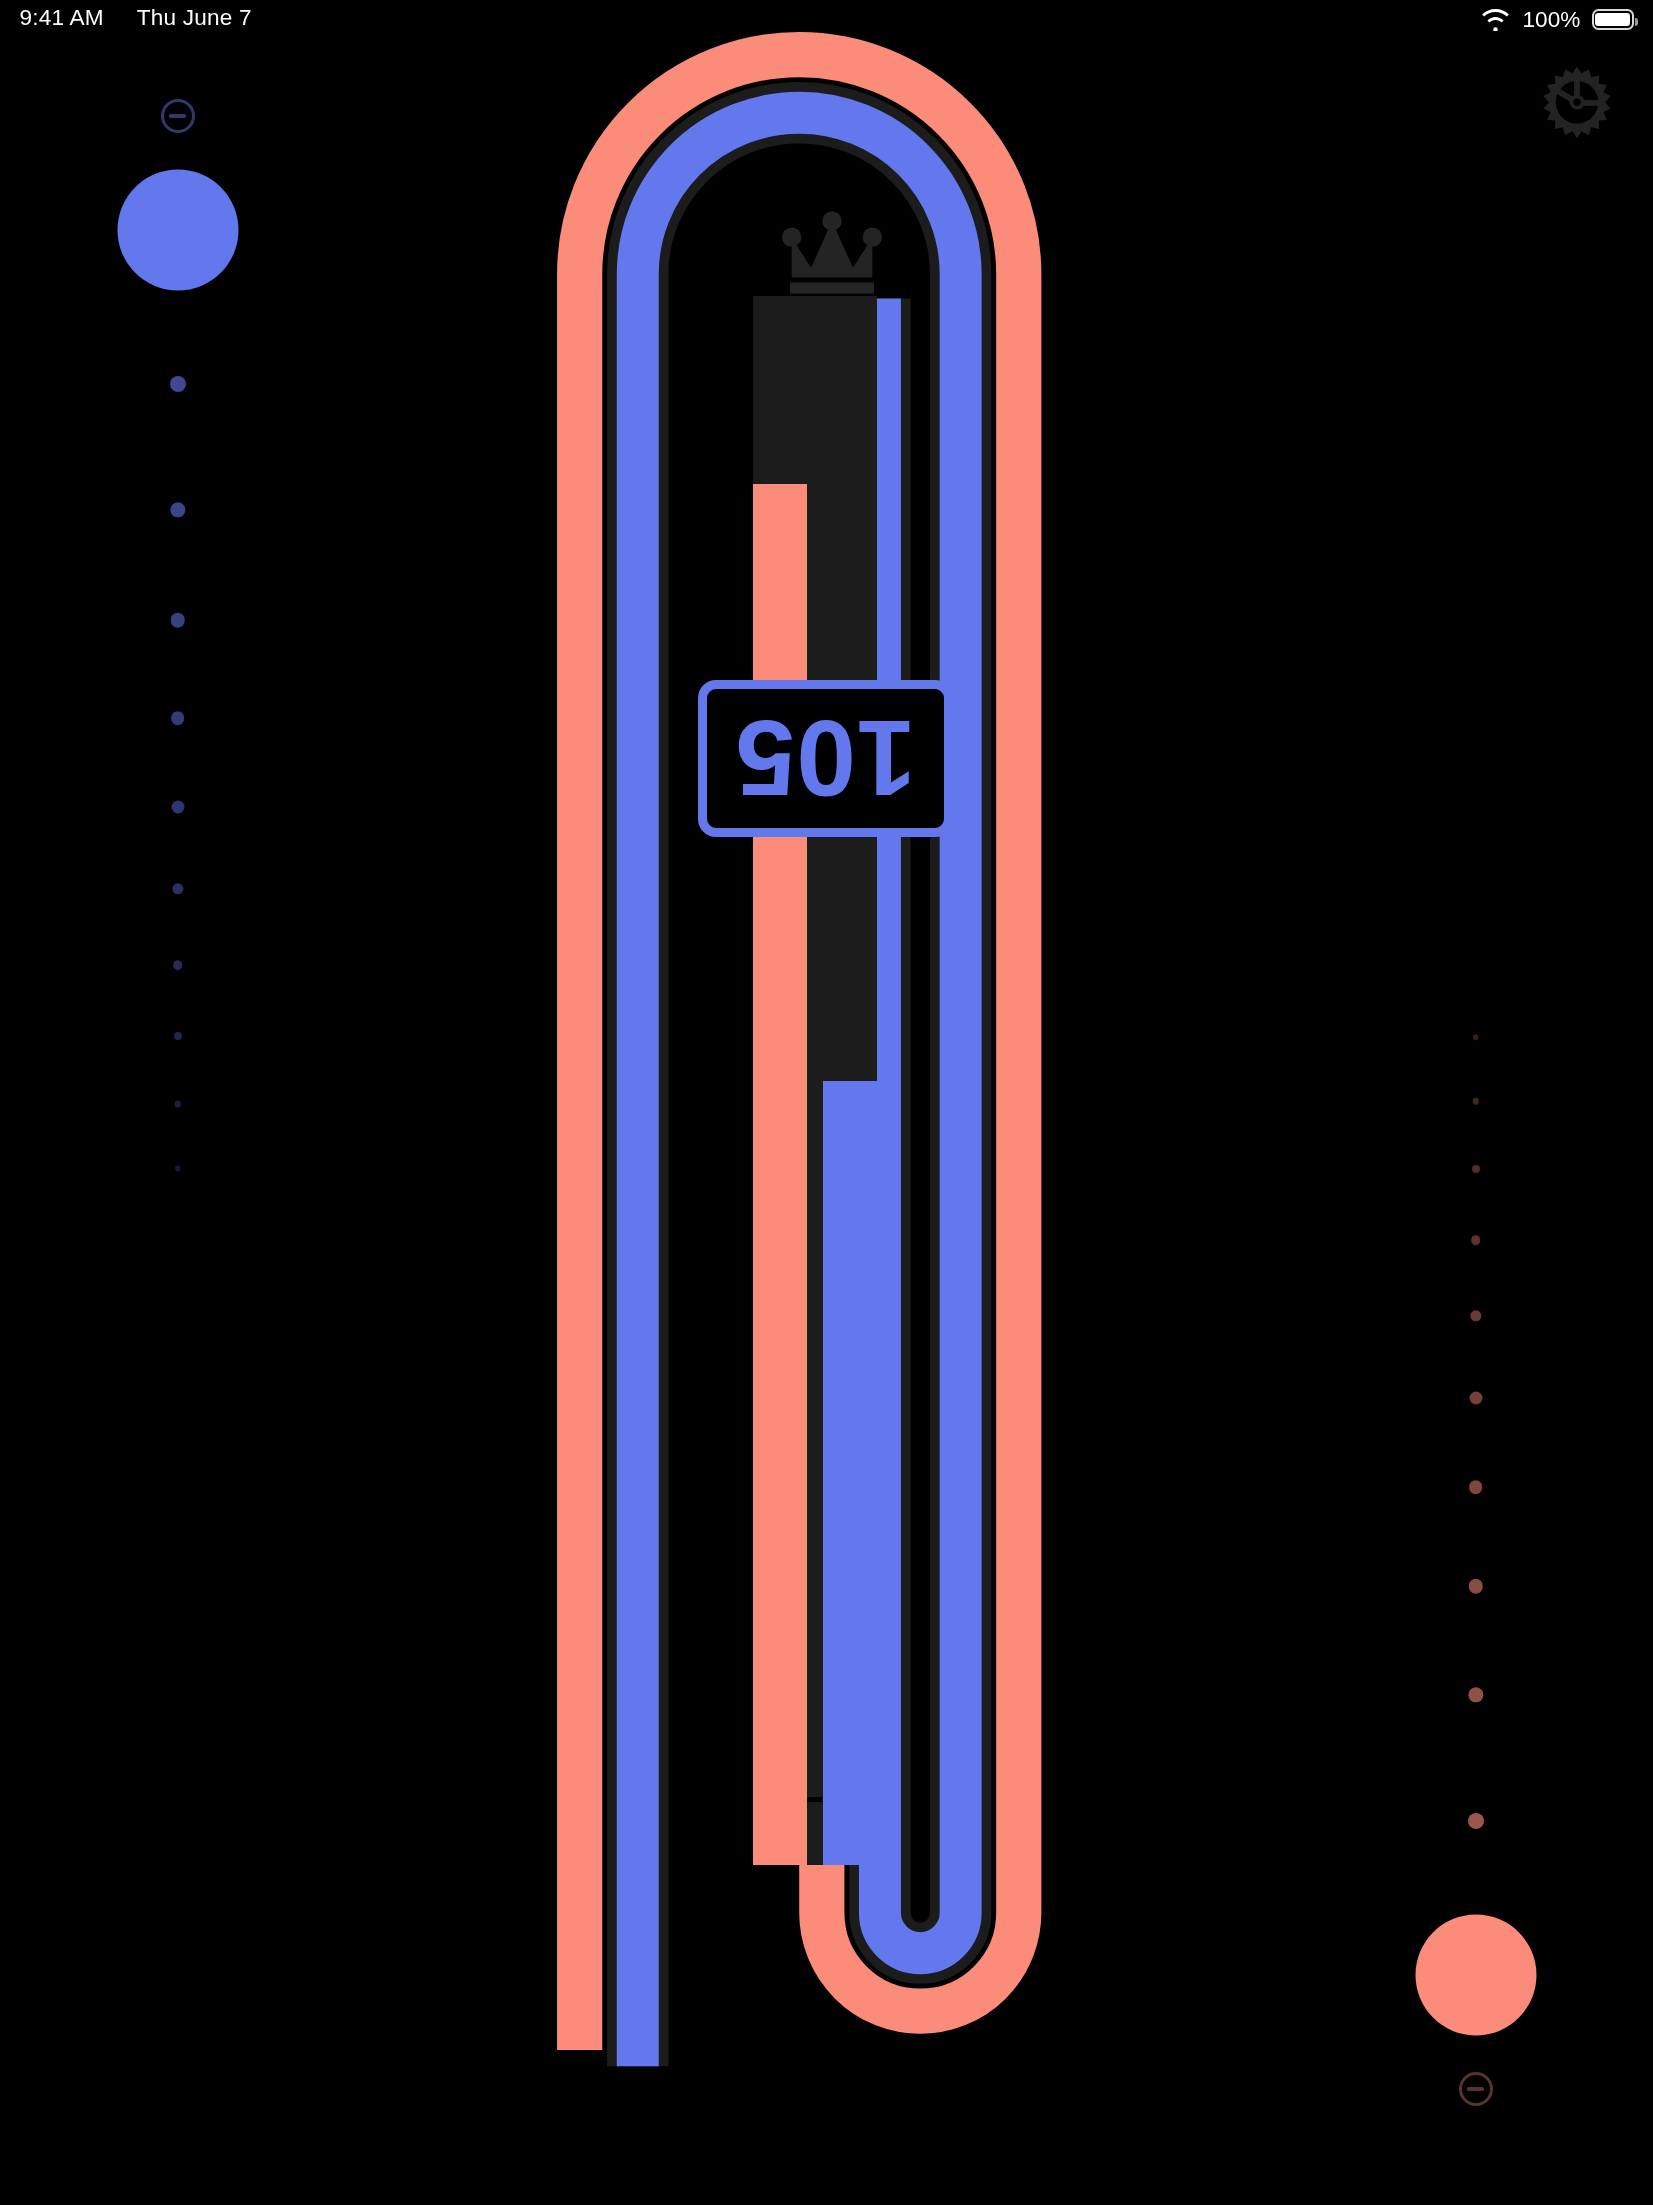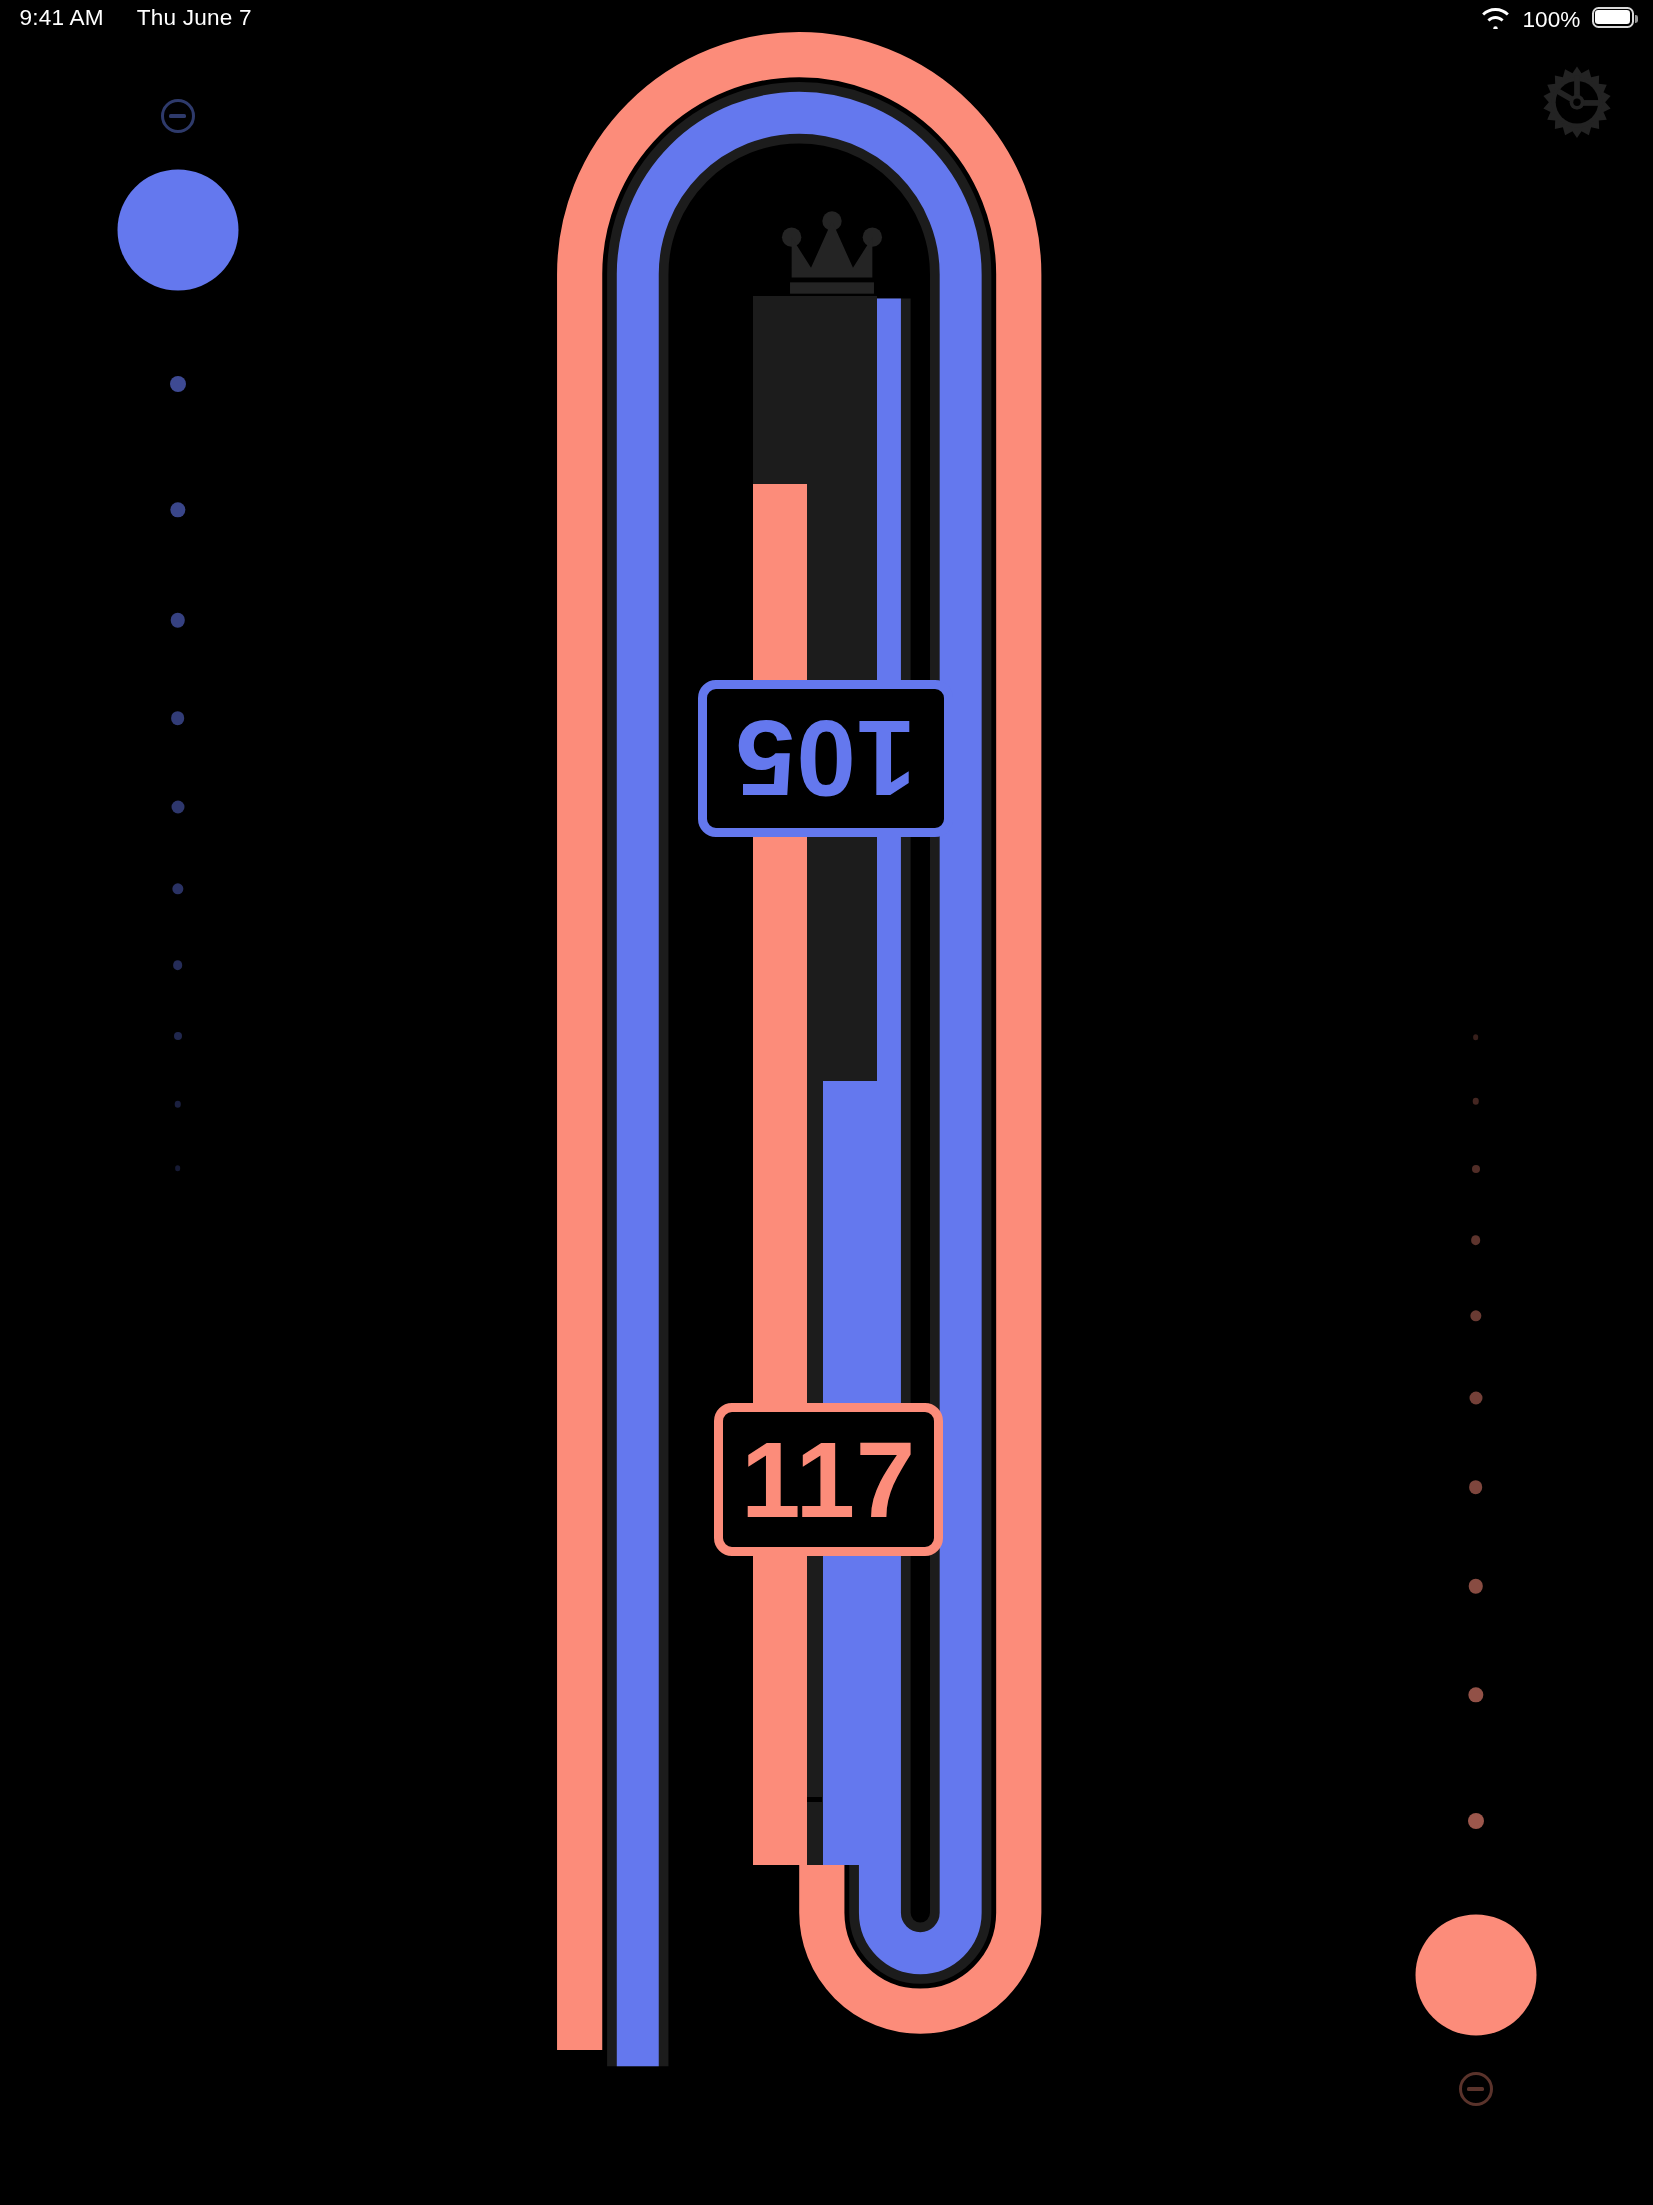--- a/index.html
+++ b/index.html
@@ -22,21 +22,21 @@
     display: flex; align-items: center;
     color: #fff;
   }
   .sb-left {
     position: absolute; left: 19.4px; top: 4.8px;
     display: flex; align-items: baseline; gap: 33px;
     font-size: 22.6px; letter-spacing: 0.2px;
   }
   .sb-right {
     position: absolute; right: 19.4px; top: 6.5px;
-    display: flex; align-items: flex-start; gap: 11.3px;
+    display: flex; align-items: center; gap: 11.3px;
     font-size: 22.6px;
   }
   .wifi-icon { width: 31px; height: 22.6px; display:block; }
   .battery {
     position: relative; width: 42px; height: 21px;
     border: 2.4px solid rgba(255,255,255,0.85);
     border-radius: 6.5px;
   }
   .battery::after {
     content:""; position:absolute; right:-6.5px; top:6.5px;
@@ -265,18 +265,15 @@
         <path d="M20 36 L44 74 L70 16 L96 74 L120 36 L120 86 L20 86 Z"></path>
         <rect x="18" y="92" width="104" height="14"></rect>
       </g>
     </svg>
   </div>
 
   <div class="chip chip-top">
     <span>105</span>
   </div>
 
-  <div class="chip chip-bottom">
-    <span>117</span>
-  </div>
 
 </div>
 
 
 </body></html>

